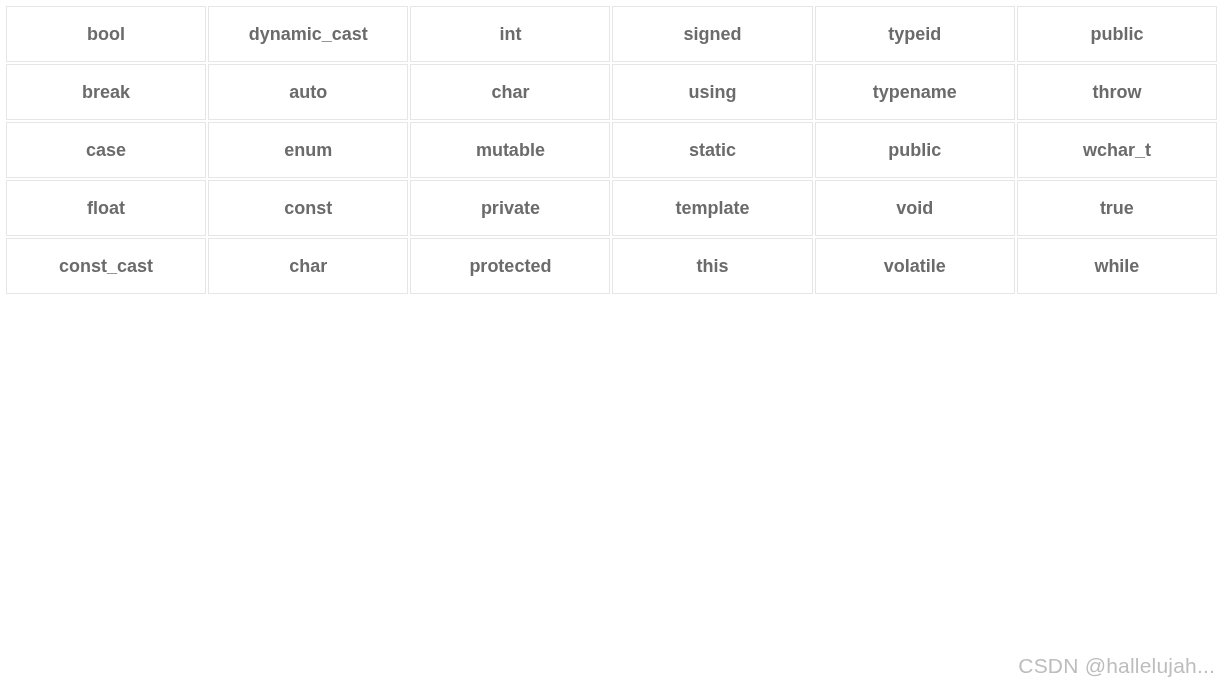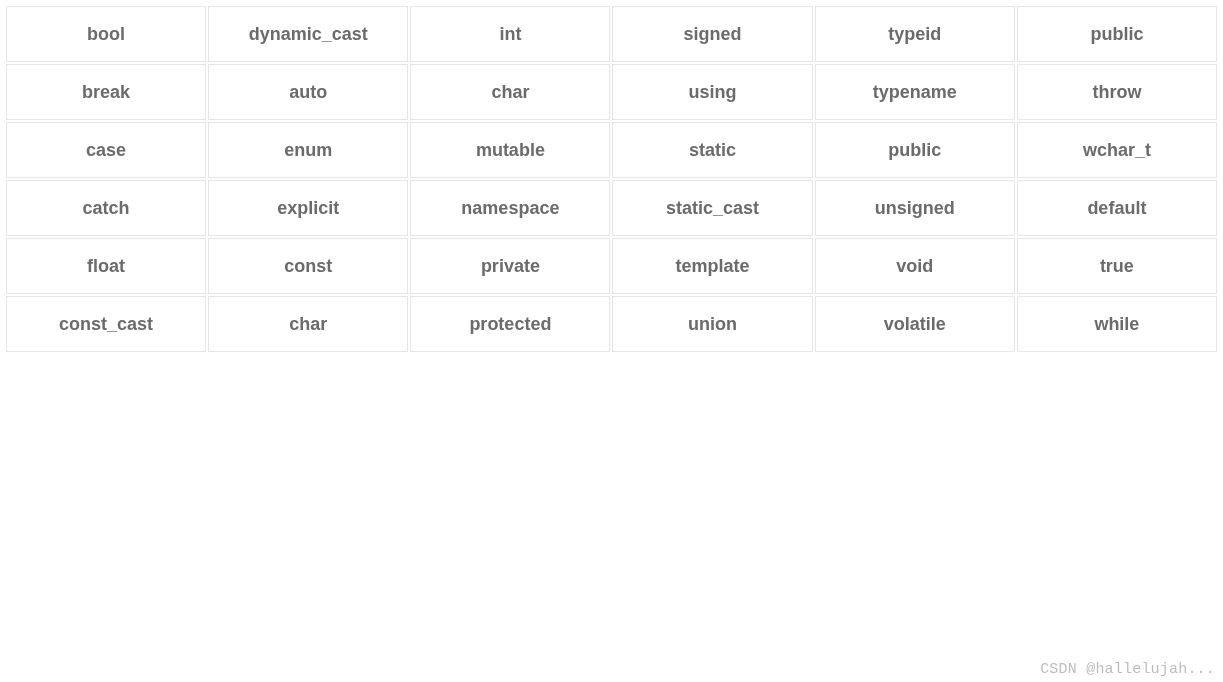--- a/index.html
+++ b/index.html
@@ -27,22 +27,22 @@
       padding: 0 6px;
     }
     td.filled {
       background: #ffffff;
     }
     .watermark {
       position: fixed;
       right: 8px;
       bottom: 4px;
       color: #bdbdbd;
-      font-size: 15px;
-      font-family: Liberation Mono, monospace;
+      font-size: 21px;
+      font-family: Liberation Sans, sans-serif;
       letter-spacing: 0.2px;
       pointer-events: none;
     }
   </style>
 </head>
 <body>
 
 <table>
   <tbody>
       <tr>
@@ -63,39 +63,31 @@
       </tr>
       <tr>
         <td class="filled">case</td>
         <td class="filled">enum</td>
         <td class="filled">mutable</td>
         <td class="filled">static</td>
         <td class="filled">public</td>
         <td class="filled">wchar_t</td>
       </tr>
       <tr>
-        <td class="filled">catch</td>
-        <td class="filled">explicit</td>
-        <td class="filled">namespace</td>
-        <td class="filled">static_cast</td>
-        <td class="filled">unsigned</td>
-        <td class="filled">default</td>
-      </tr>
-      <tr>
         <td class="filled">float</td>
         <td class="filled">const</td>
         <td class="filled">private</td>
         <td class="filled">template</td>
         <td class="filled">void</td>
         <td class="filled">true</td>
       </tr>
       <tr>
         <td class="filled">const_cast</td>
         <td class="filled">char</td>
         <td class="filled">protected</td>
-        <td class="filled">union</td>
+        <td class="filled">this</td>
         <td class="filled">volatile</td>
         <td class="filled">while</td>
       </tr>
     </tbody>
 </table>
 
 <div class="watermark">CSDN @hallelujah...</div>
 
 </body></html>

